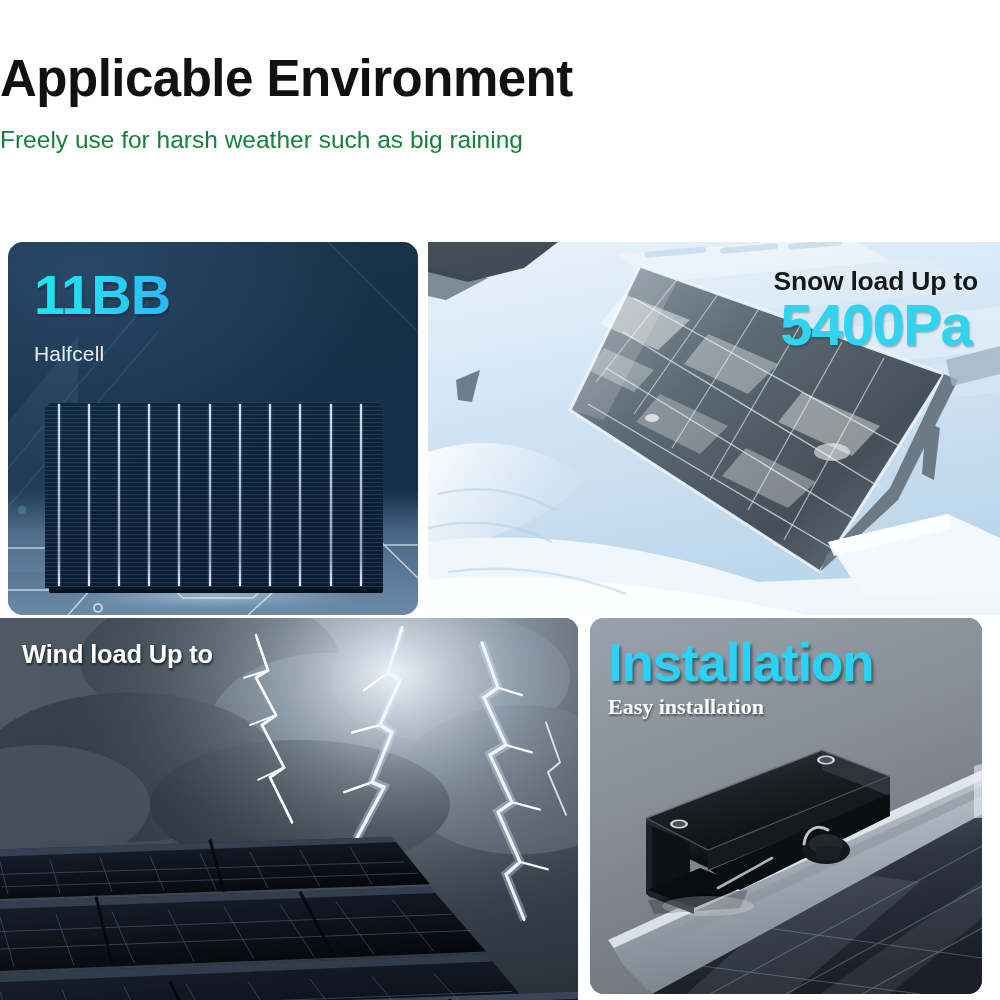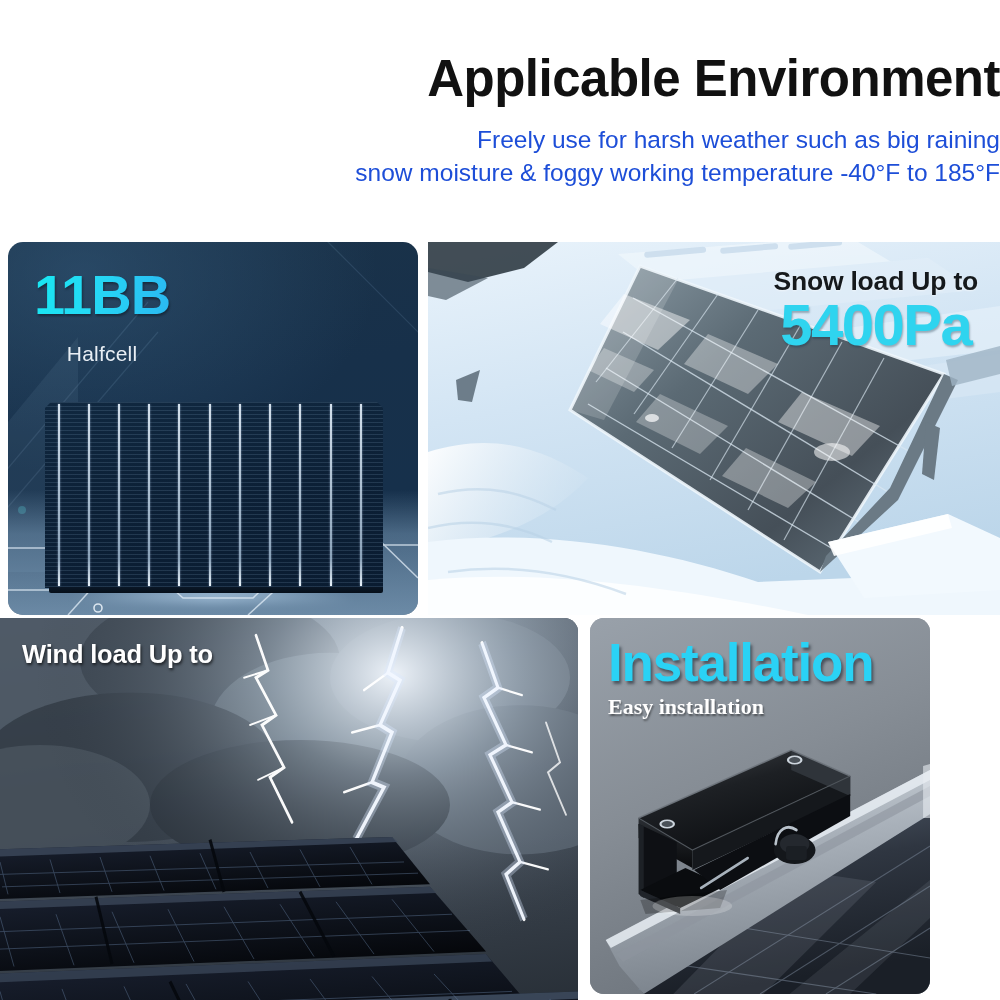--- a/index.html
+++ b/index.html
@@ -6,32 +6,32 @@
   * { margin:0; padding:0; box-sizing:border-box; }
   html,body { width:1000px; height:1000px; }
   body {
     background:#ffffff;
     font-family:"Liberation Sans", sans-serif;
     overflow:hidden;
     position:relative;
   }
 
   
-  #header { width:1000px; padding-top:52px; text-align:right; }
+  #header { width:1000px; padding-top:52px; text-align:left; }
   #page-title {
     font-size:51px;
     font-weight:bold;
     letter-spacing:-0.5px;
     color:#111111;
     line-height:1.05;
   }
   #subtitle-block {
     margin-top:17px;
     font-size:24.5px;
-    color:#1d4ed8;
+    color:#15803d;
     line-height:1.38;
     font-weight:400;
   }
   #subtitle-block .sub-line { display:block; }
 
   
   #panel-grid {
     position:absolute;
     left:0; top:236px;
     width:1000px; height:764px;
@@ -39,21 +39,20 @@
 
   .panel { position:absolute; overflow:hidden; }
 
   
   #panel-halfcell {
     left:8px; top:6px; width:410px; height:373px;
     border-radius:15px;
     background:
       radial-gradient(120% 90% at 18% 8%, rgba(52,90,124,.55) 0%, rgba(24,54,80,0) 60%),
       linear-gradient(168deg,#1b3349 0%,#17304a 42%,#16304b 72%,#1a3550 100%);
-    text-align: center;
   }
   
   #hc-circuit {
     position:absolute; left:0; bottom:0; width:410px; height:125px;
     background:linear-gradient(to bottom, rgba(150,185,215,0) 0%, rgba(150,185,215,.40) 35%, rgba(163,196,224,.60) 100%);
   }
   #hc-circuit svg { position:absolute; left:0; top:0; width:100%; height:100%; }
   
   #hc-streaks { position:absolute; left:0; top:0; width:410px; height:373px; opacity:.5; }
   #hc-streaks svg { width:100%; height:100%; display:block; }
@@ -136,21 +135,21 @@
     text-shadow:1px 2px 3px rgba(0,0,0,.65);
   }
   #wind-value {
     font-size:58px; font-weight:bold; line-height:1.02; margin-top:-3px;
     color:#35d8f4; letter-spacing:-1.5px;
     text-shadow:2px 3px 3px rgba(0,0,0,.55);
   }
 
   
   #panel-install {
-    left:590px; top:382px; width:340px; height:376px;
+    left:590px; top:382px; width:392px; height:376px;
     border-radius:14px;
     background:linear-gradient(150deg,#9098a2 0%,#868d96 40%,#7a8189 70%,#6e757d 100%);
   }
   #install-photo { position:absolute; inset:0; }
   #install-photo svg { width:100%; height:100%; display:block; }
 
   #install-text { position:absolute; left:18px; top:18px; }
   #install-title {
     font-size:53px; font-weight:bold; line-height:1; letter-spacing:-1.2px;
     color:#2ad2f5;
@@ -162,21 +161,20 @@
     font-family:Liberation Serif, serif;
   }
 </style>
 </head>
 <body>
 
 <div id="header">
   <h1 id="page-title">Applicable Environment</h1>
   <div id="subtitle-block">
     <span class="sub-line">Freely use for harsh weather such as big raining</span>
-    <span class="sub-line">snow moisture &amp; foggy working temperature -40°F to 185°F</span>
   </div>
 </div>
 
 <div id="panel-grid">
 
   <div class="panel" id="panel-halfcell">
 
     <div id="hc-streaks">
       <svg viewBox="0 0 410 373" preserveAspectRatio="none">
         <g stroke="#8fb4d4" stroke-width="1.2" fill="none" opacity="0.30">

